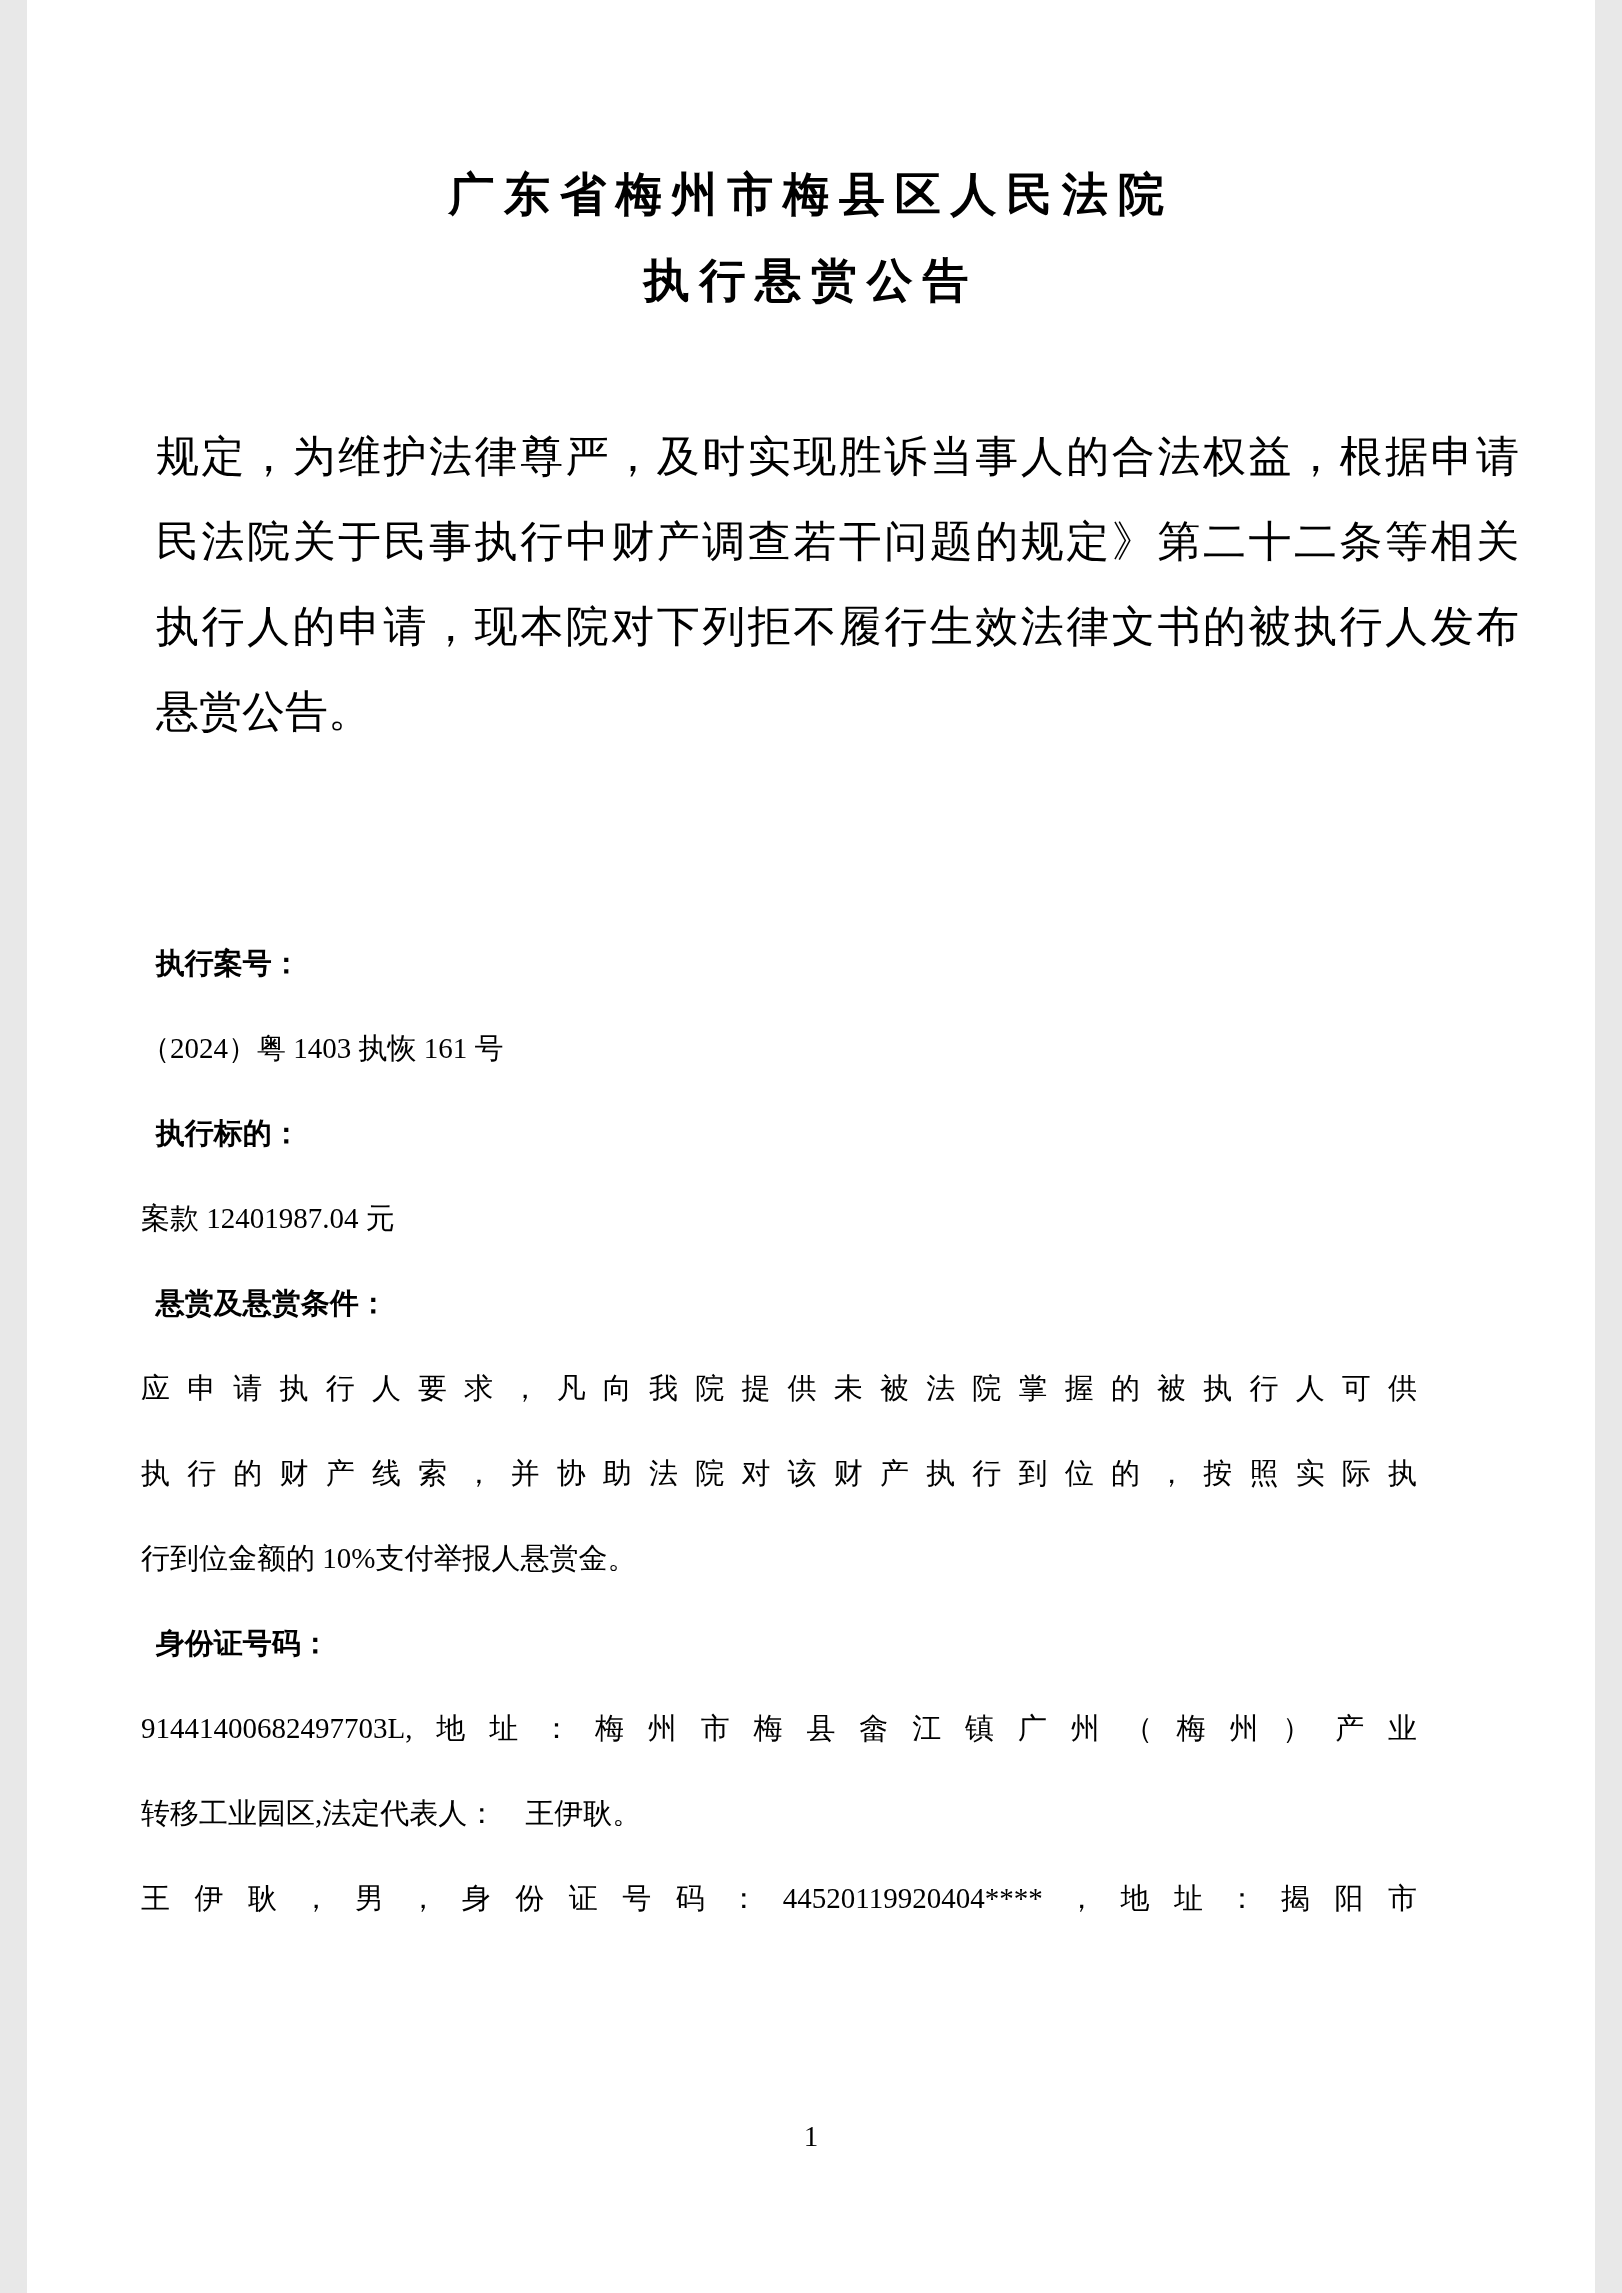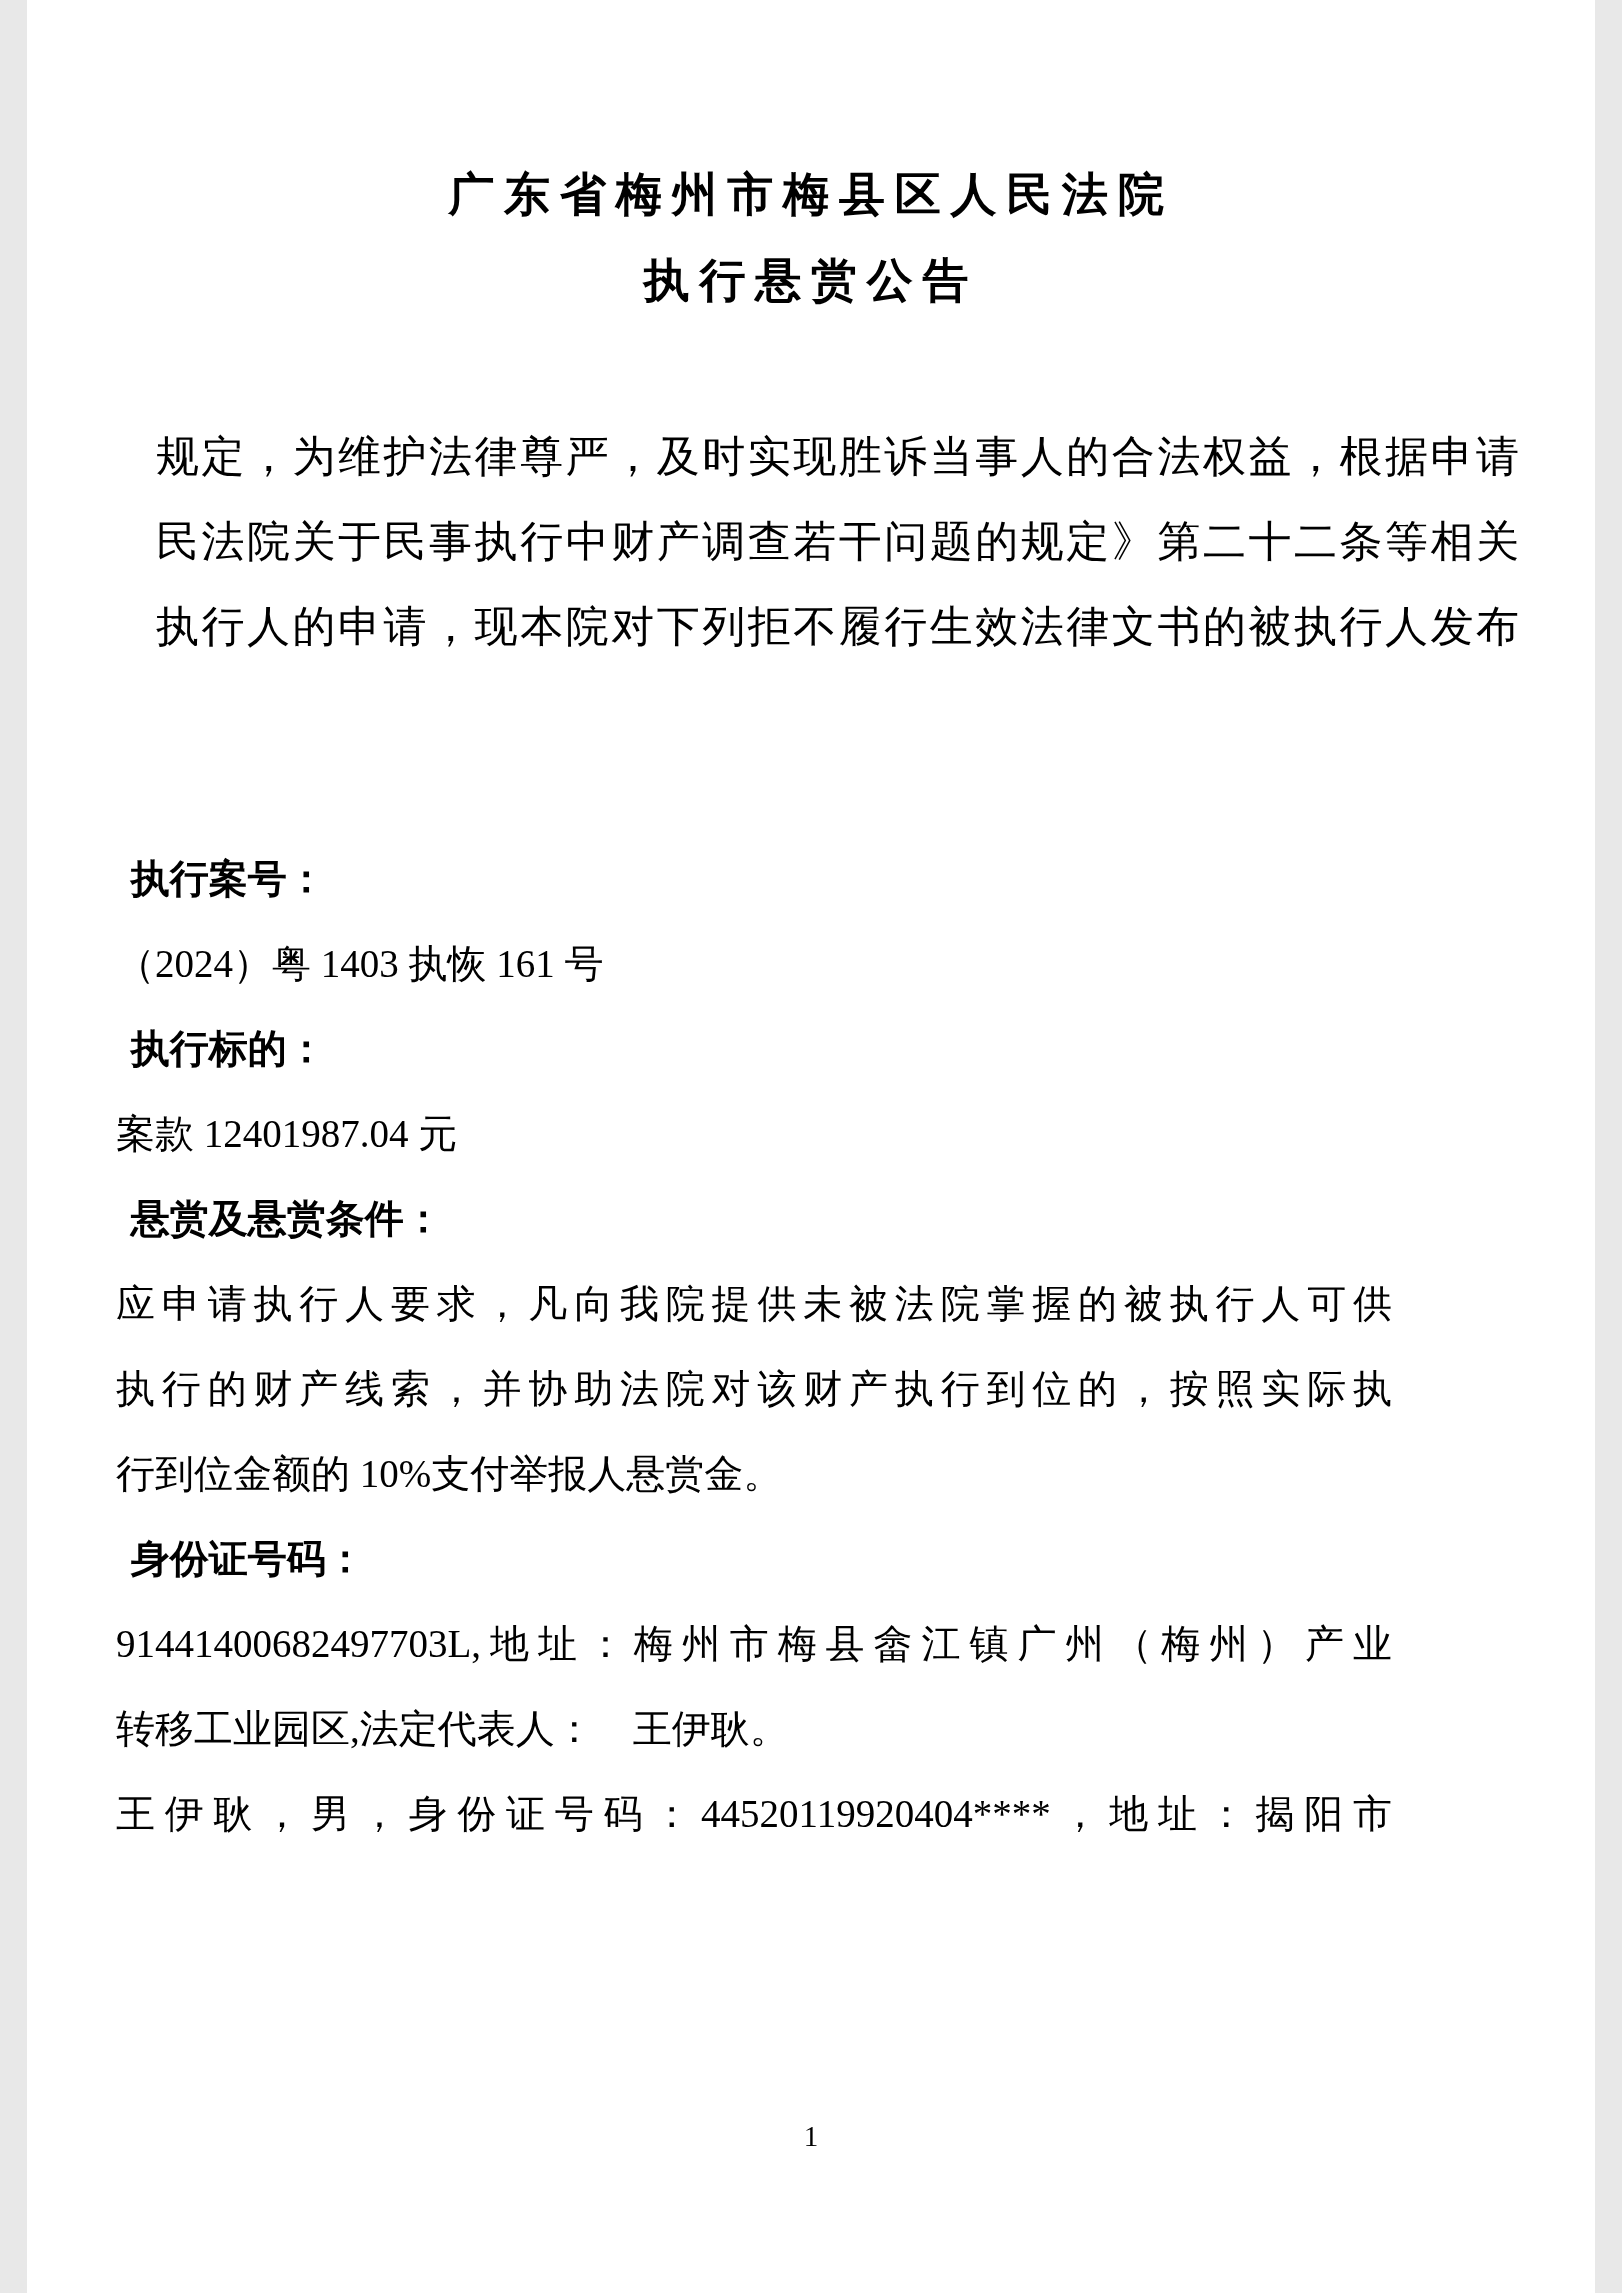--- a/index.html
+++ b/index.html
@@ -29,23 +29,23 @@
     letter-spacing: 9.8px;
   }
   .intro {
     margin-top: 90px;
     margin-left: 129px;
     width: 1363px;
     font-size: 43px;
   }
   .sections {
     margin-top: 167px;
-    margin-left: 89px;
+    margin-left: 114px;
     width: 1276px;
-    font-size: 39px;
+    font-size: 29px;
   }
   .line {
     line-height: 85px;
     white-space: pre-wrap;
   }
   .just {
     text-align: justify;
     text-justify: inter-ideograph;
     text-align-last: justify;
   }
@@ -73,20 +73,21 @@
 
   <div class="titles">
     <div class="title-line">广东省梅州市梅县区人民法院</div>
     <div class="title-line">执行悬赏公告</div>
   </div>
 
   <div class="intro">
       <div class="line just">规定，为维护法律尊严，及时实现胜诉当事人的合法权益，根据申请</div>
       <div class="line just">民法院关于民事执行中财产调查若干问题的规定》第二十二条等相关</div>
       <div class="line just">执行人的申请，现本院对下列拒不履行生效法律文书的被执行人发布</div>
+      <div class="line">悬赏公告。</div>
     </div>
 
   <div class="sections">
       <div class="line heading">执行案号：</div>
       <div class="line">（2024）粤 1403 执恢 161 号</div>
       <div class="line heading">执行标的：</div>
       <div class="line">案款 12401987.04 元</div>
       <div class="line heading">悬赏及悬赏条件：</div>
       <div class="line just">应申请执行人要求，凡向我院提供未被法院掌握的被执行人可供</div>
       <div class="line just">执行的财产线索，并协助法院对该财产执行到位的，按照实际执</div>

